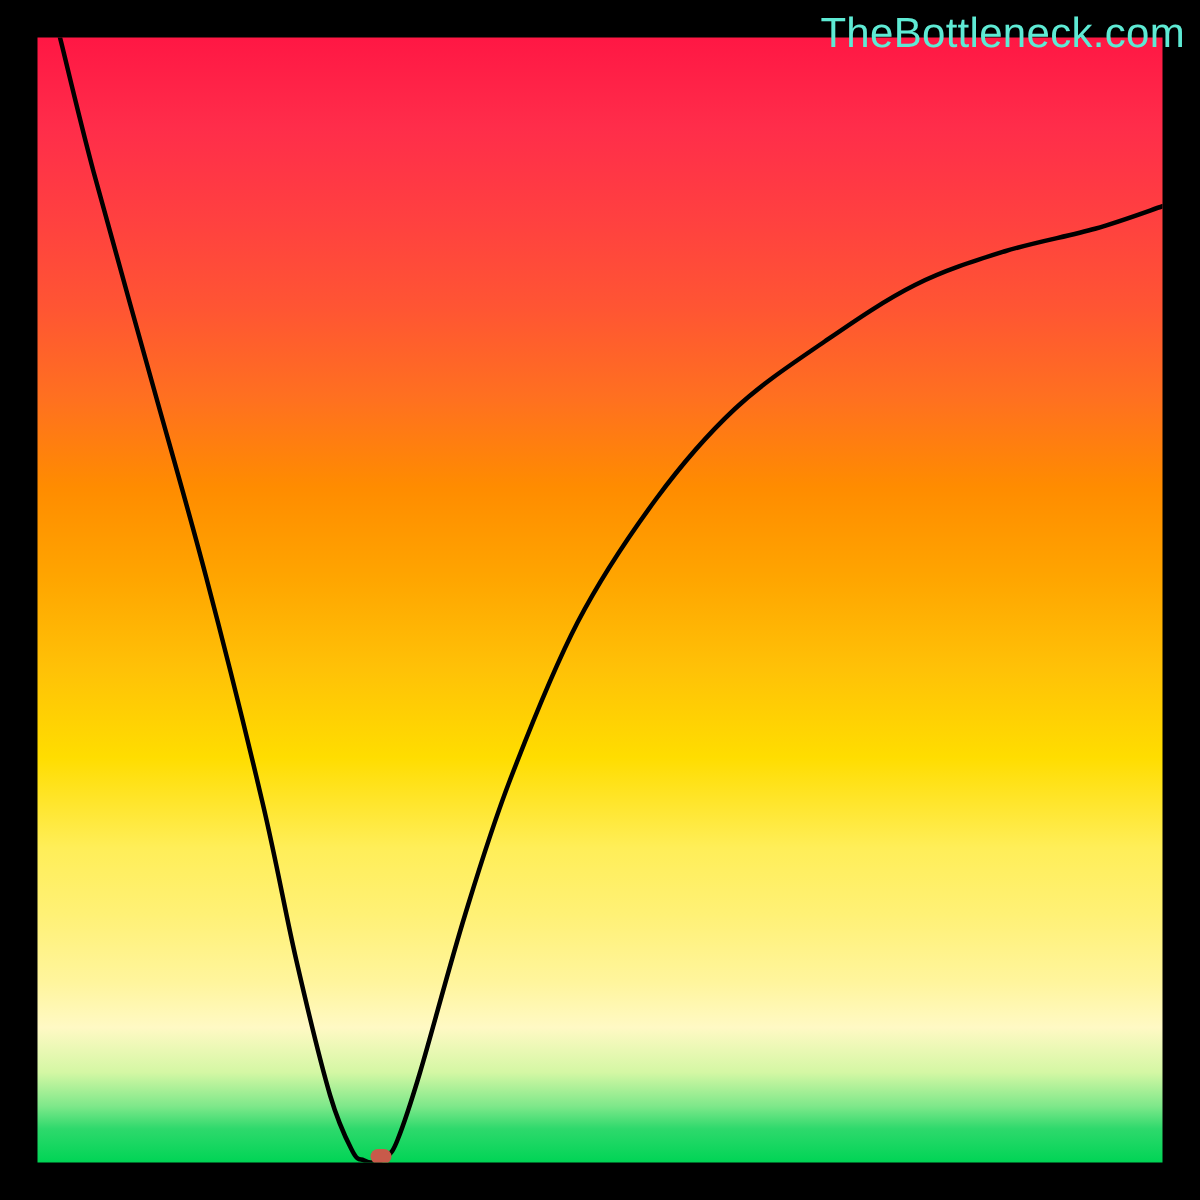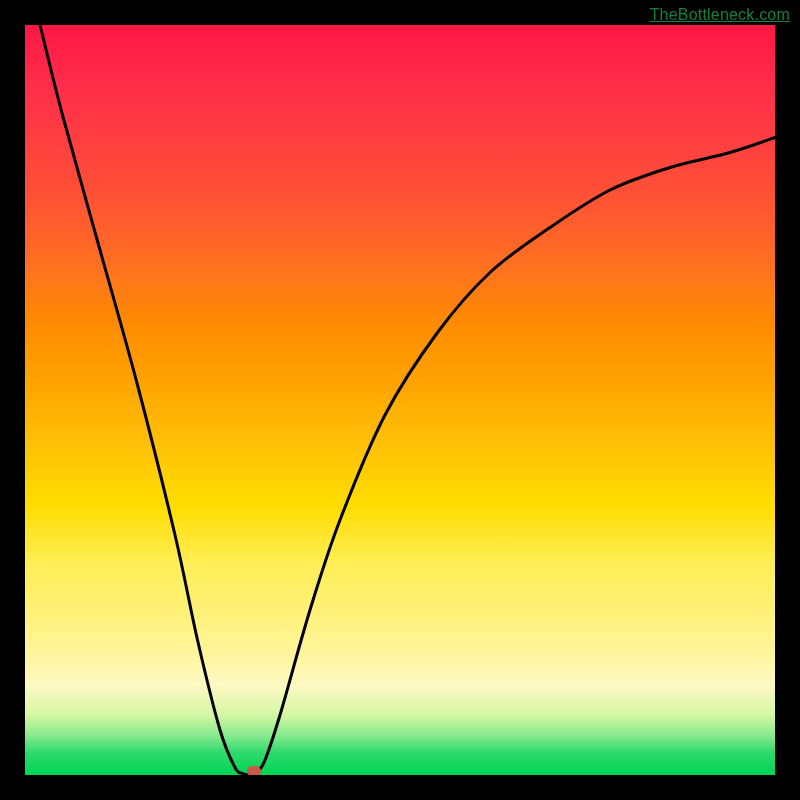--- a/index.html
+++ b/index.html
@@ -27,26 +27,25 @@
       #d4f7a4 92%,
       #7ee88a 95%,
       #2ed96c 97%,
       #00d455 100%);
     overflow: hidden;
   }
   .watermark {
     position: absolute;
     top: 6px;
     right: 10px;
-    color: #15803d;
-    font-size: 16px;
+    color: #5eead4;
+    font-size: 28px;
     font-weight: 500;
     z-index: 10;
     letter-spacing: 0.2px;
-    text-decoration: underline;
   }
   svg.curve {
     position: absolute;
     left: 0; top: 0;
     width: 750px; height: 750px;
     overflow: visible;
   }
   .dot {
     position: absolute;
     width: 14px;

